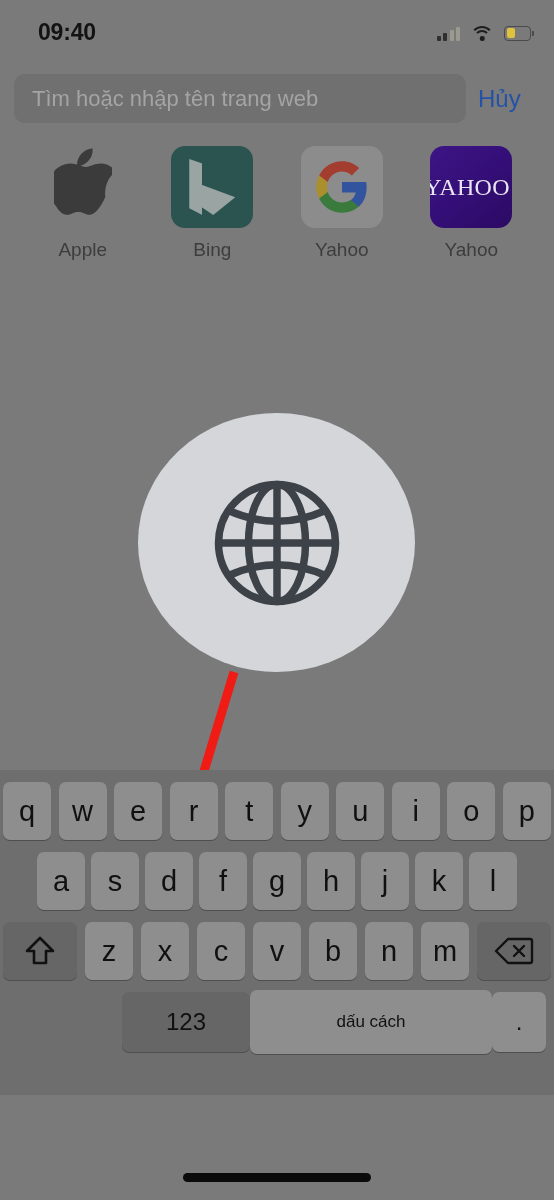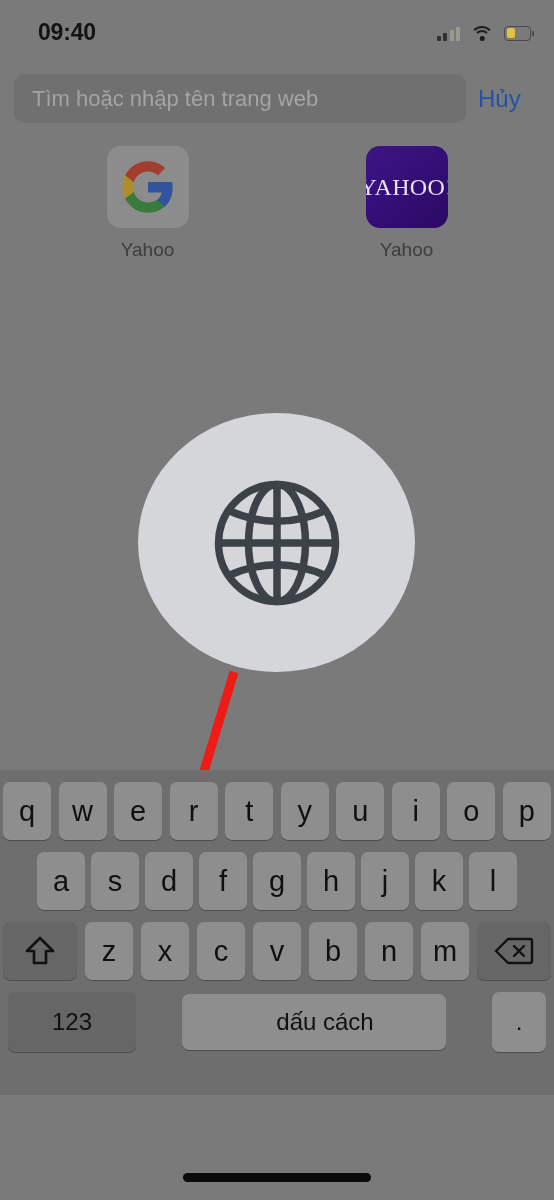--- a/index.html
+++ b/index.html
@@ -125,33 +125,33 @@
 
   
   #keyboard{
     position:absolute;left:0;top:770px;width:554px;height:325px;
     background:#6e6e6e;
   }
   .krow{position:absolute;left:0;width:554px;display:flex;align-items:center;}
   #krow1{top:12px;height:58px;justify-content:space-between;padding:0 3px;box-sizing:border-box;}
   #krow2{top:82px;height:58px;justify-content:center;gap:6px;}
   #krow3{top:152px;height:58px;justify-content:space-between;padding:0 3px;box-sizing:border-box;}
-  #krow4{top:222px;height:60px;justify-content:space-between;padding:0 8px;box-sizing:border-box;}
+  #krow4{top:222px;height:60px;justify-content:flex-end;padding:0 8px;box-sizing:border-box;}
   .key{
     background:#8e8e8e;border-radius:7px;
     display:flex;align-items:center;justify-content:center;
     font-size:29px;color:#101010;
     box-shadow:0 1px 0 rgba(40,40,40,.45);
     user-select:none;
   }
   #krow1 .key,#krow2 .key{width:48px;height:58px;}
   #krow3 .letter{width:48px;height:58px;}
   .key.wide{width:74px;height:58px;background:#666666;}
   .key.num{width:128px;height:60px;background:#666666;font-size:24px;}
-  .key.space{width:242px;height:56px;font-size:24px;padding-left:22px;}
+  .key.space{width:242px;height:64px;font-size:17px;}
   .key.dot{width:54px;height:60px;font-size:24px;}
   .key.go{width:88px;height:60px;background:#676767;color:#4c4c4c;font-size:24px;}
   .shift-glyph{width:34px;height:34px;}
   .del-glyph{width:40px;height:30px;}
 
   
   #bottombar{position:absolute;left:0;top:1095px;width:554px;height:105px;background:#7a7a7a;}
   #home-indicator{
     position:absolute;left:50%;transform:translateX(-50%);
     bottom:18px;width:188px;height:9px;border-radius:5px;background:#0b0b0b;
@@ -186,21 +186,41 @@
 
   <div id="searchbar">
     <div id="cancel-btn">Hủy</div>
     <div id="search-field">
       <span id="search-placeholder">Tìm hoặc nhập tên trang web</span>
     </div>
   </div>
 
   <div id="favorites">
 
-
+    <div class="fav">
+      <div class="tile apple">
+        <span class="apple-glyph">
+          <svg width="58" height="68" viewBox="0 0 58 68" aria-hidden="true">
+            <path fill="#3b3b3b" d="M38.5 0.5c0.6 5-1.3 9.3-4 12.3-2.8 3.2-7.2 5.6-11.2 5.3-0.7-4.7 1.5-9.4 4.1-12.3C30.3 2.4 35.2 0.2 38.5 0.5z"></path>
+            <path fill="#3b3b3b" d="M52.4 48.8c-1.5 3.5-2.3 5-4.3 8.1-2.8 4.3-6.7 9.7-11.6 9.8-4.3 0-5.4-2.8-11.2-2.8s-7 2.8-11.3 2.9c-4.9 0.2-8.6-4.7-11.4-9C-5 45.7-5.8 31.2 0.9 23.5c4.1-5 10.6-7.9 16.7-7.9 6.2 0 10.1 3.4 15.2 3.4 5 0 8-3.4 15.2-3.4 5.4 0 11.2 3 15.3 8.1-13.4 7.4-11.2 26.6-10.9 25.1z" transform="translate(-1,0)"></path>
+          </svg>
+        </span>
+      </div>
+      <div class="label">Apple</div>
+    </div>
+
+    <div class="fav">
+      <div class="tile bing">
+        <span class="bing-glyph">
+          <span class="stem"></span>
+            <span class="swoosh"></span>
+        </span>
+      </div>
+      <div class="label">Bing</div>
+    </div>
 
     <div class="fav">
       <div class="tile google">
         <svg width="56" height="56" viewBox="0 0 48 48" aria-hidden="true">
           <path fill="#32549e" d="M45.1 24.5c0-1.6-.1-3.2-.4-4.7H24v9h11.8c-.5 2.7-2.1 5-4.4 6.6v5.5h7.1c4.2-3.8 6.6-9.5 6.6-16.4z"></path>
           <path fill="#3a7a3c" d="M24 46c5.9 0 10.9-2 14.5-5.3l-7.1-5.5c-2 1.3-4.5 2.1-7.4 2.1-5.7 0-10.5-3.8-12.2-9H4.5v5.7C8.1 41.2 15.4 46 24 46z"></path>
           <path fill="#ab8f2c" d="M11.8 28.3c-.4-1.3-.7-2.7-.7-4.3s.2-2.9.7-4.3v-5.7H4.5C2.9 17.2 2 20.5 2 24s.9 6.8 2.5 9.9l7.3-5.6z"></path>
           <path fill="#a33d30" d="M24 10.8c3.2 0 6.1 1.1 8.4 3.3l6.3-6.3C34.9 4.2 29.9 2 24 2 15.4 2 8.1 6.8 4.5 14.1l7.3 5.7c1.7-5.2 6.5-9 12.2-9z"></path>
         </svg>
       </div>

